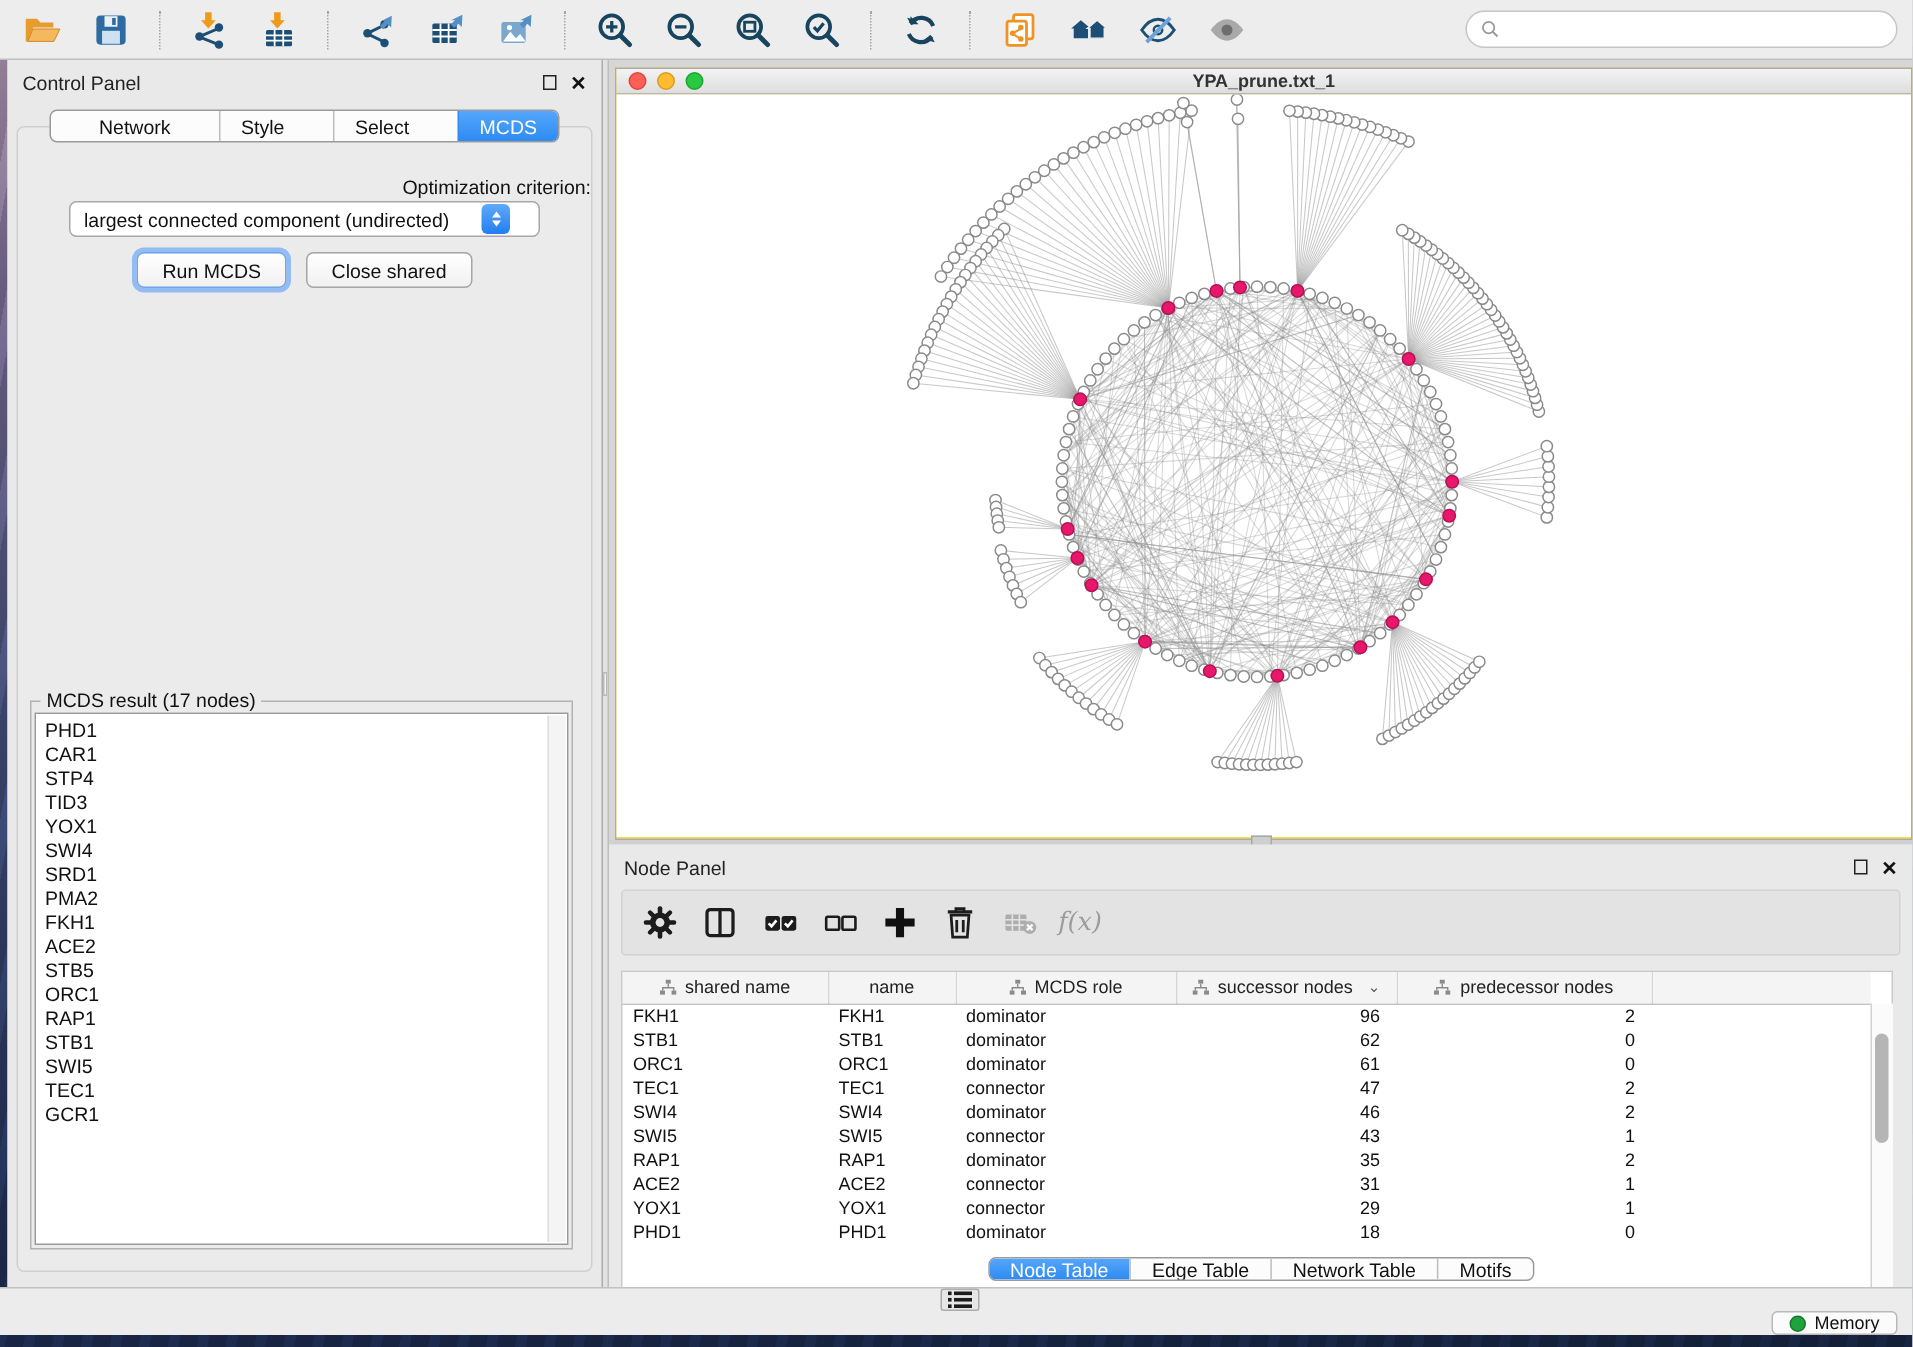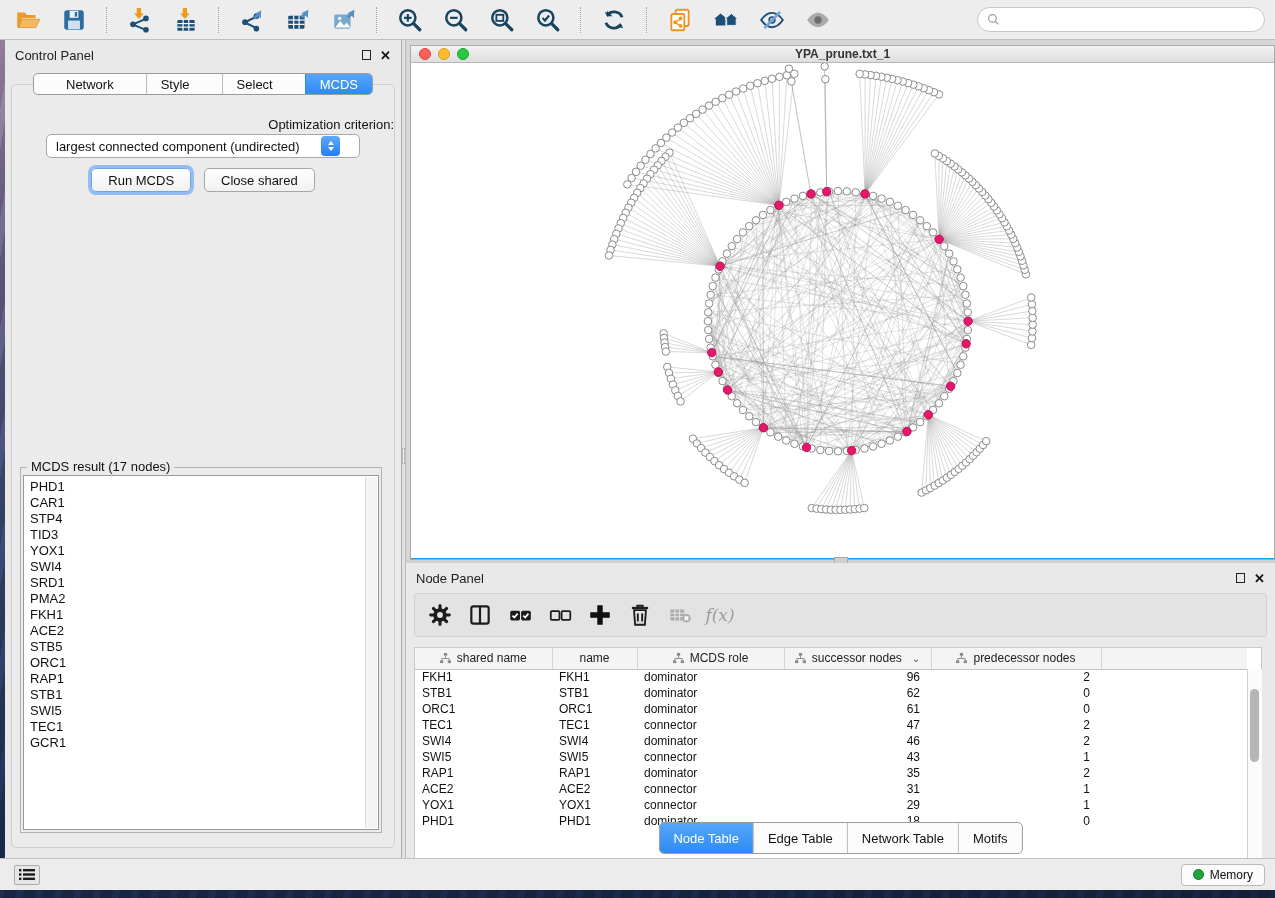--- a/index.html
+++ b/index.html
@@ -20,21 +20,21 @@
   .toolbar .sep { width:1px; height:26px; border-left:1px dotted #a5a5a5; }
   .tb-icon { width:27px; height:27px; display:flex; align-items:center; justify-content:center; cursor:pointer; }
   .tb-icon svg { width:26px; height:26px; }
   .search-wrap { margin-left:auto; }
   .search-field { width:288px; height:25px; background:#fff; border:1px solid #c6c6c6; border-radius:13px;
     display:flex; align-items:center; padding:0 9px; gap:5px; }
   .search-field input { border:none; outline:none; flex:1; font-size:12px; background:transparent; }
 
   
   .statusbar { position:absolute; left:-5px; right:0; bottom:0; height:32px; background:#ececec;
-    border-top:1px solid #c2c2c2; display:flex; align-items:center; padding:0 10px 0 14px; }
+    border-top:1px solid #c2c2c2; display:flex; align-items:center; padding:0 10px 0 14px;flex-direction:column; }
   .list-btn { width:26px; height:20px; background:#e6e6e6; border:1px solid #ababab; border-radius:2px;
     display:flex; align-items:center; justify-content:center; }
   .mem-btn { margin-left:auto; height:22px; background:#fbfbfb; border:1px solid #b9b9b9; border-radius:4px;
     display:flex; align-items:center; gap:6px; padding:0 11px; font-size:12px; color:#111; }
   .mem-dot { width:11px; height:11px; border-radius:50%; background:#1fa33c; border:1px solid #157a2b; }
 
   
   .control-panel { position:absolute; left:0; top:40px; width:396px; bottom:32px; background:#e9e9e9; }
   .panel-titlebar { position:absolute; left:0; top:0; right:0; height:30px; display:flex; align-items:center; padding:0 10px; }
   .panel-title { font-size:13px; color:#222; }
@@ -71,21 +71,21 @@
     overflow:hidden; padding:3px 0 0 6px; }
   .mcds-item { font-size:13px; line-height:16px; color:#111; }
   .mcds-scroll { position:absolute; top:1px; bottom:1px; right:1px; width:12px; background:#f4f4f4; border-left:1px solid #ddd; }
 
   
   .right-area { position:absolute; left:401px; top:40px; right:0; bottom:32px; background:#d6d6d6; }
   .v-splitter { position:absolute; left:396px; top:40px; width:5px; bottom:32px; background:#e2e2e2;
     border-left:1px solid #adadad; border-right:1px solid #bdbdbd; }
   .v-handle { position:absolute; left:0; right:0; top:408px; height:16px; background:#f2f2f2; border:1px solid #b9b9b9; }
 
-  .net-window { position:absolute; left:4px; top:5px; right:0; height:515px; border:1px solid #ababab; background:#0ea5e9; }
+  .net-window { position:absolute; left:4px; top:5px; right:0; height:515px; border:1px solid #ababab; background:#fde047; }
   .net-titlebar { position:absolute; left:0; top:0; right:0; height:17px; background:linear-gradient(#f3f3f3,#dedede);
     border-bottom:1px solid #b6b6b6; display:flex; align-items:center; padding:0 8px; }
   .traffic { display:flex; gap:7px; }
   .light { width:12px; height:12px; border-radius:50%; }
   .light.red { background:#ff5f57; border:.5px solid #e0443e; }
   .light.yellow { background:#febc2e; border:.5px solid #d89d20; }
   .light.green { background:#28c840; border:.5px solid #1ea432; }
   .net-title { position:absolute; left:0; right:0; text-align:center; font-size:12px; font-weight:600; color:#333; }
   .net-canvas { position:absolute; left:0; top:17px; right:0; bottom:0; background:#fff; }
 
@@ -107,21 +107,21 @@
     border-bottom:1px solid #c4c4c4; border-right:1px solid #d6d6d6; text-align:center; position:relative; }
   .node-table th .th-inner { display:flex; align-items:center; justify-content:center; gap:6px; }
   .node-table th:last-child { border-right:none; }
   .node-table td { height:16px; font-size:12px; color:#111; padding:0 7px; white-space:nowrap; overflow:hidden; }
   .node-table td.num { text-align:right; padding-right:11px; }
   .sort-chevron { font-size:10px; color:#555; margin-left:4px; }
   .tree-ico { width:11px; height:11px; flex:0 0 aupx; }
   .tbl-scrollbar { position:absolute; right:-1px; top:21px; bottom:0; width:15px; background:#fbfbfb; border-left:1px solid #d2d2d2; }
   .tbl-thumb { position:absolute; left:2px; width:9px; top:20px; height:73px; background:#b5b5b5; border-radius:5px; }
 
-  .tp-tabs { position:absolute; bottom:4px; left:50%; transform:translateX(-50%); display:flex; height:32px;
+  .tp-tabs { position:absolute; bottom:4px; left:50%; transform:translateX(-50%); display:flex; height:16px;
     border:1px solid #9b9b9b; border-radius:5px; background:#fcfcfc; overflow:hidden; }
   .tp-tab { padding:0 14px; display:flex; align-items:center; font-size:13px; color:#111; border-left:1px solid #bdbdbd; cursor:pointer; }
   .tp-tab:first-child { border-left:none; }
   .tp-tab.active { background:linear-gradient(#55a6fb,#2e8bf2); color:#fff; border-left-color:#2e8bf2; }
 </style>
 </head>
 <body>
 
 <div id="screen">
   <div class="app">

